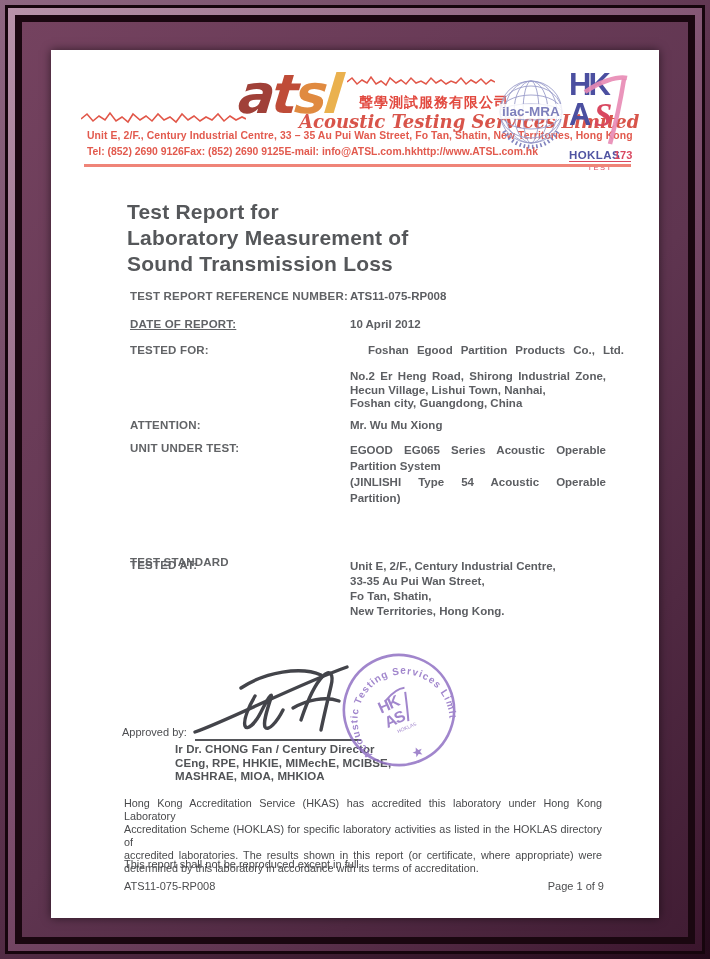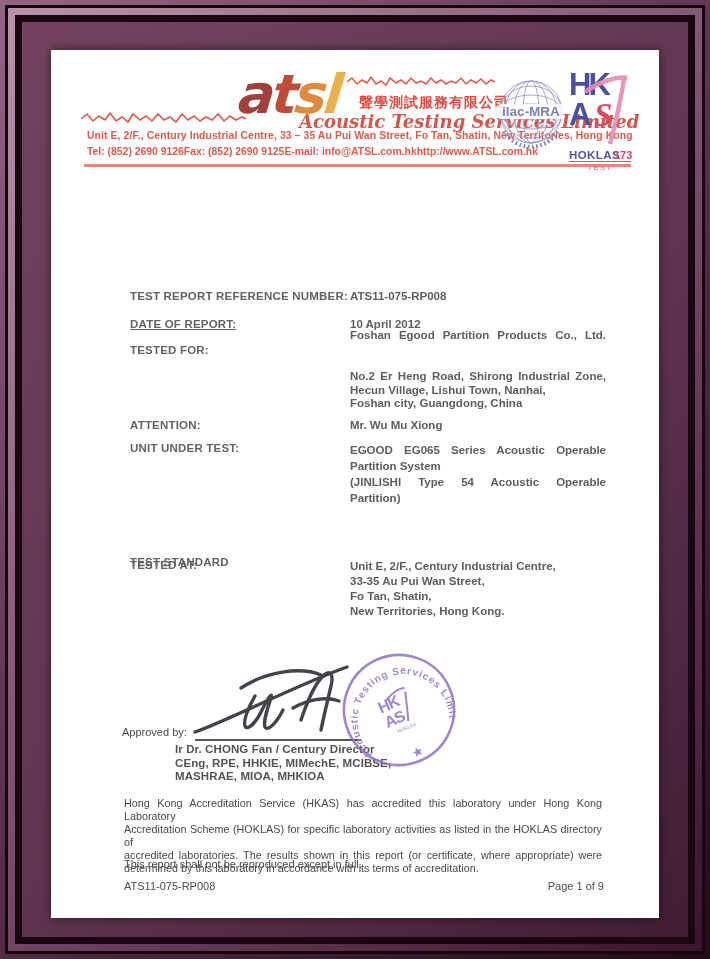--- a/index.html
+++ b/index.html
@@ -118,29 +118,34 @@
     <path d="M55,11 C52,30 46,58 41,76" fill="none" stroke="#e88ab4" stroke-width="4.5" opacity="0.9"></path>
     <text x="25" y="58" font-size="33" font-weight="bold" font-style="italic" fill="#d94860" font-family="Liberation Serif, serif">S</text>
     <text x="0" y="91" font-size="11.5" font-weight="bold" fill="#5054a2" letter-spacing="0.4" font-family="Liberation Sans, sans-serif">HOKLAS</text>
     <text x="45" y="91" font-size="11" font-weight="bold" fill="#d94860" font-family="Liberation Sans, sans-serif">173</text>
     <line x1="0" y1="93.5" x2="62" y2="93.5" stroke="#d94860" stroke-width="1"></line>
     <text x="31" y="102" text-anchor="middle" font-size="7.5" fill="#d94860" letter-spacing="1.5" font-family="Liberation Sans, sans-serif">TEST</text>
   </svg>
 
   <div class="abs divider"></div>
 
+  <div class="abs title">
+    <div>Test Report for</div>
+    <div>Laboratory Measurement of</div>
+    <div>Sound Transmission Loss</div>
+  </div>
 
   <div class="abs flabel" style="top:240px;">TEST REPORT REFERENCE NUMBER:</div>
   <div class="abs fvalue" style="top:240px;">ATS11-075-RP008</div>
 
   <div class="abs flabel" style="top:268px;text-decoration:underline;">DATE OF REPORT:</div>
   <div class="abs fvalue" style="top:268px;">10 April 2012</div>
 
   <div class="abs flabel" style="top:294px;">TESTED FOR:</div>
-  <div class="abs fvalue jl" style="top:279px;">Foshan Egood Partition Products Co., Ltd.</div>
+  <div class="abs fvalue jl" style="top:294px;margin-left:18px;">Foshan Egood Partition Products Co., Ltd.</div>
   <div class="abs fvalue lh135" style="top:320px;">
     <div class="jl">No.2 Er Heng Road, Shirong Industrial Zone,</div>
     <div>Hecun Village, Lishui Town, Nanhai,</div>
     <div>Foshan city, Guangdong, China</div>
   </div>
 
   <div class="abs flabel" style="top:369px;">ATTENTION:</div>
   <div class="abs fvalue" style="top:369px;">Mr. Wu Mu Xiong</div>
 
   <div class="abs flabel" style="top:392px;">UNIT UNDER TEST:</div>

